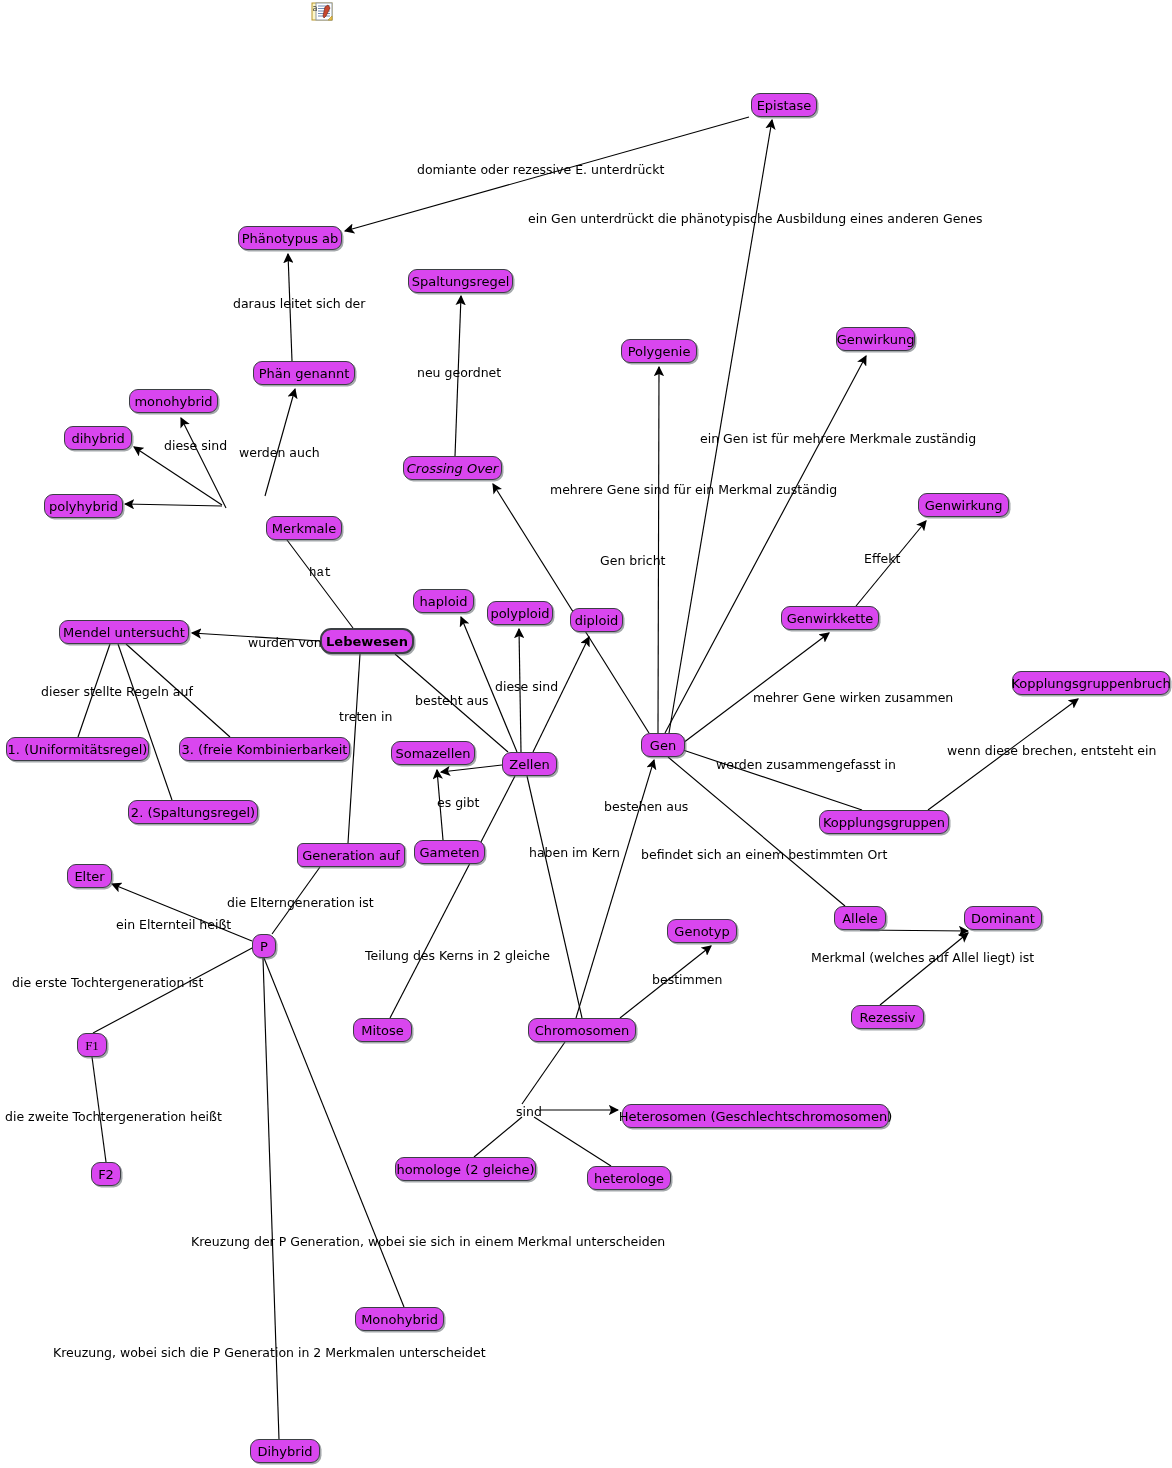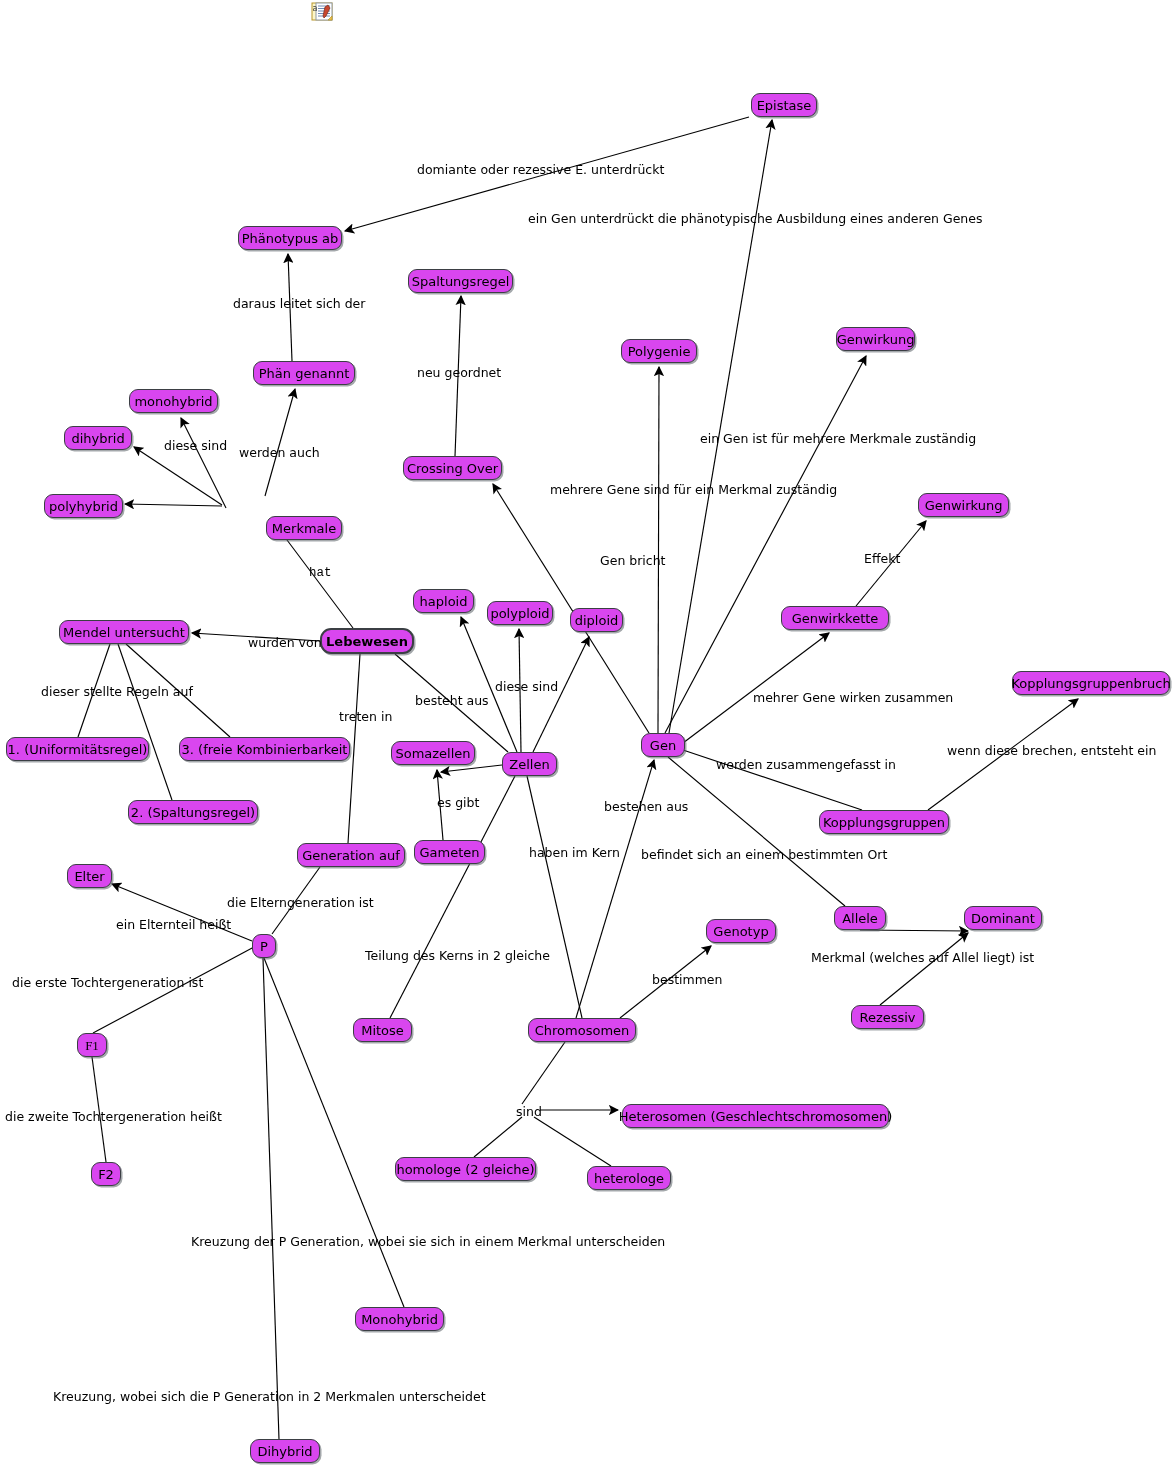--- a/index.html
+++ b/index.html
@@ -182,42 +182,42 @@
     </div>
   <div class="node" style="left:253px;top:361px;width:102px;height:24px;">
       <span>Phän genannt</span>
     </div>
   <div class="node" style="left:129px;top:389px;width:89px;height:24px;">
       <span>monohybrid</span>
     </div>
   <div class="node" style="left:64px;top:426px;width:68px;height:24px;">
       <span>dihybrid</span>
     </div>
-  <div class="node" style="left:403px;top:456px;width:99px;height:24px;">
+  <div class="node" style="left:403px;top:456px;width:99px;height:24px;font-style:italic;">
       <span>Crossing Over</span>
     </div>
   <div class="node" style="left:918px;top:493px;width:91px;height:24px;">
       <span>Genwirkung</span>
     </div>
   <div class="node" style="left:44px;top:494px;width:79px;height:24px;">
       <span>polyhybrid</span>
     </div>
   <div class="node" style="left:226px;top:516px;width:76px;height:24px;margin-left:40px;">
       <span>Merkmale</span>
     </div>
   <div class="node" style="left:413px;top:589px;width:61px;height:24px;">
       <span>haploid</span>
     </div>
   <div class="node" style="left:487px;top:601px;width:66px;height:24px;">
       <span>polyploid</span>
     </div>
   <div class="node" style="left:570px;top:608px;width:53px;height:24px;">
       <span>diploid</span>
     </div>
-  <div class="node" style="left:781px;top:606px;width:108px;height:24px;">
+  <div class="node" style="left:781px;top:606px;width:98px;height:24px;">
       <span>Genwirkkette</span>
     </div>
   <div class="node" style="left:59px;top:620px;width:130px;height:24px;">
       <span>Mendel untersucht</span>
     </div>
   <div class="node root" style="left:320px;top:628px;width:94px;height:26px;">
       <span>Lebewesen</span>
     </div>
   <div class="node" style="left:1012px;top:671px;width:158px;height:24px;">
       <span>Kopplungsgruppenbruch</span>
@@ -239,36 +239,36 @@
     </div>
   <div class="node" style="left:128px;top:800px;width:130px;height:24px;">
       <span>2. (Spaltungsregel)</span>
     </div>
   <div class="node" style="left:819px;top:810px;width:130px;height:24px;">
       <span>Kopplungsgruppen</span>
     </div>
   <div class="node" style="left:414px;top:840px;width:71px;height:24px;">
       <span>Gameten</span>
     </div>
-  <div class="node" style="left:297px;top:843px;width:108px;height:24px;">
+  <div class="node" style="left:297px;top:843px;width:108px;height:24px;border-radius:6px;">
       <span>Generation auf</span>
     </div>
   <div class="node" style="left:67px;top:864px;width:45px;height:24px;">
       <span>Elter</span>
     </div>
   <div class="node" style="left:834px;top:906px;width:52px;height:24px;">
       <span>Allele</span>
     </div>
   <div class="node" style="left:964px;top:906px;width:78px;height:24px;">
       <span>Dominant</span>
     </div>
   <div class="node" style="left:252px;top:934px;width:24px;height:24px;padding:0;">
       <span>P</span>
     </div>
-  <div class="node" style="left:706px;top:919px;width:70px;height:24px;">
+  <div class="node" style="left:667px;top:919px;width:70px;height:24px;">
       <span>Genotyp</span>
     </div>
   <div class="node" style="left:851px;top:1005px;width:73px;height:24px;">
       <span>Rezessiv</span>
     </div>
   <div class="node" style="left:353px;top:1018px;width:59px;height:24px;">
       <span>Mitose</span>
     </div>
   <div class="node" style="left:528px;top:1018px;width:108px;height:24px;">
       <span>Chromosomen</span>
@@ -320,15 +320,15 @@
   <div class="elabel" style="left:641px;top:849px;">befindet sich an einem bestimmten Ort</div>
   <div class="elabel" style="left:227px;top:897px;">die Elterngeneration ist</div>
   <div class="elabel" style="left:116px;top:919px;text-align:right;">ein Elternteil heißt</div>
   <div class="elabel" style="left:811px;top:952px;">Merkmal (welches auf Allel liegt) ist</div>
   <div class="elabel" style="left:365px;top:950px;">Teilung des Kerns in 2 gleiche</div>
   <div class="elabel" style="left:12px;top:977px;">die erste Tochtergeneration ist</div>
   <div class="elabel" style="left:652px;top:974px;">bestimmen</div>
   <div class="elabel" style="left:516px;top:1106px;">sind</div>
   <div class="elabel" style="left:5px;top:1111px;">die zweite Tochtergeneration heißt</div>
   <div class="elabel" style="left:191px;top:1236px;">Kreuzung der P Generation, wobei sie sich in einem Merkmal unterscheiden</div>
-  <div class="elabel" style="left:53px;top:1347px;margin-top:44px;">Kreuzung, wobei sich die P Generation in 2 Merkmalen unterscheidet</div>
+  <div class="elabel" style="left:53px;top:1347px;">Kreuzung, wobei sich die P Generation in 2 Merkmalen unterscheidet</div>
 
 </div>
 
 </body></html>

